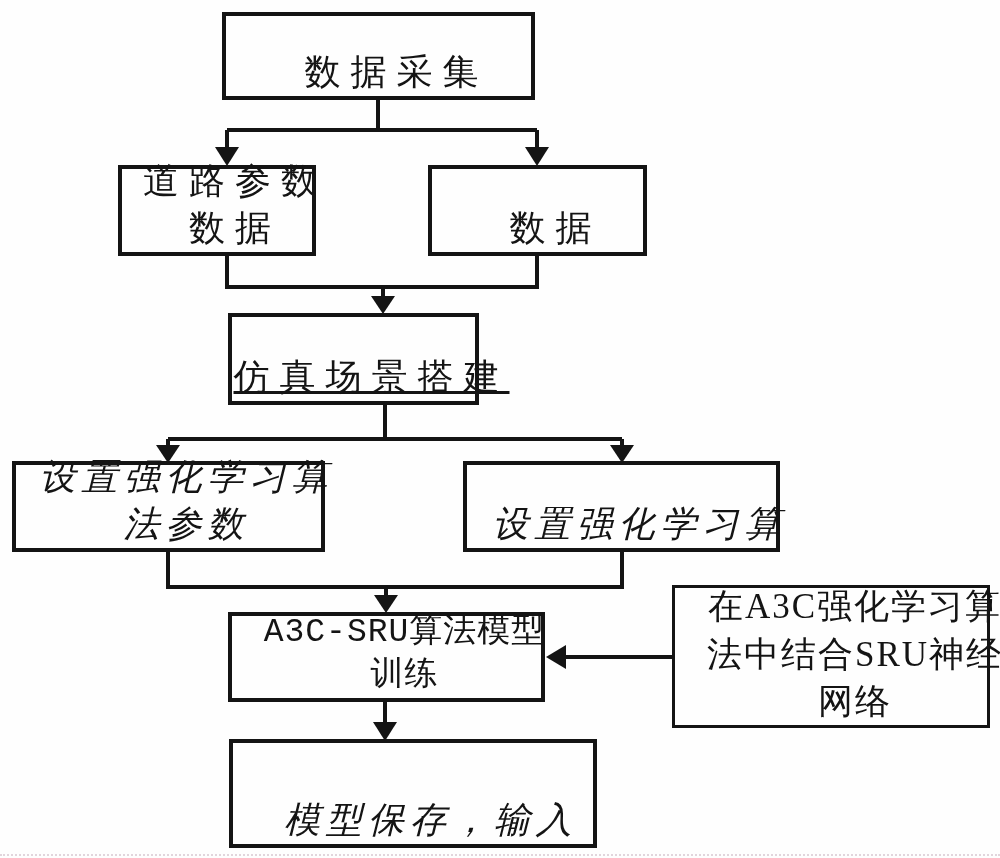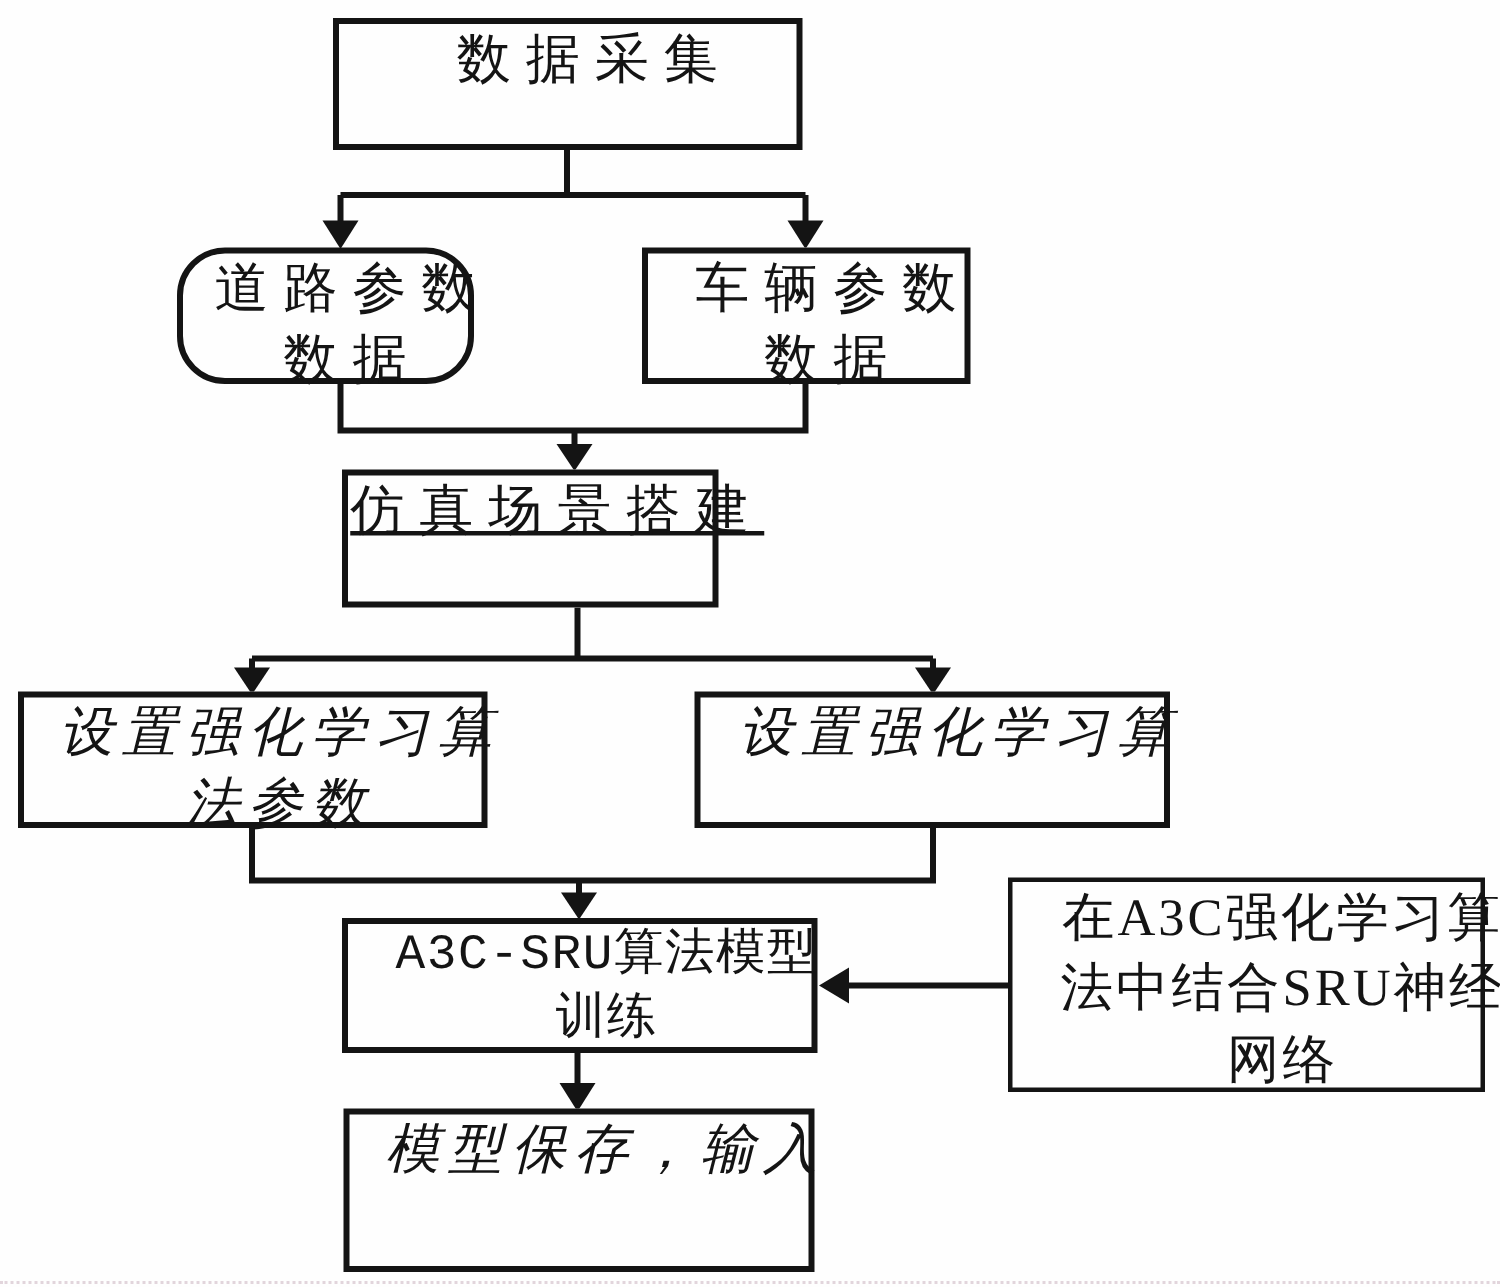--- a/index.html
+++ b/index.html
@@ -23,21 +23,21 @@
     color: var(--ink, #141414);
   }
   .node {
     position: absolute;
     box-sizing: border-box;
     border: 4px solid var(--ink, #141414);
     background: #fefefe;
     display: flex;
     flex-direction: column;
     align-items: center;
-    justify-content: flex-start;
+    justify-content: flex-end;
     text-align: center;
     font-size: 36px;
     line-height: 1.3;
     padding-left: 36px;
   }
   .node .ln {
     display: block;
     white-space: nowrap;
     letter-spacing: 4px;
   }
@@ -98,27 +98,26 @@
     <g>
       <path d="M672 657 H564"></path>
       <polygon points="566,645 566,669 546,657" fill="currentColor" stroke="none"></polygon>
     </g>
   </svg>
 
   <div class="node wide" style="left:222px; top:12px; width:313px; height:88px;">
     <span class="ln">数据采集</span>
   </div>
 
-  <div class="node wide" style="left:118px; top:165px; width:198px; height:91px;border-radius:32px;">
+  <div class="node wide" style="left:118px; top:165px; width:198px; height:91px;">
     <span class="ln">道路参数</span>
     <span class="ln">数据</span>
   </div>
 
   <div class="node wide" style="left:428px; top:165px; width:219px; height:91px;">
-    <span class="ln">车辆参数</span>
     <span class="ln">数据</span>
   </div>
 
   <div class="node wide" style="left:228px; top:313px; width:251px; height:92px;text-decoration:underline;">
     <span class="ln">仿真场景搭建</span>
   </div>
 
   <div class="node mid" style="left:12px; top:461px; width:313px; height:91px;">
     <span class="ln">设置强化学习算</span>
     <span class="ln">法参数</span>
@@ -132,19 +131,19 @@
     <span class="ln">A3C-SRU算法模型</span>
     <span class="ln">训练</span>
   </div>
 
   <div class="node note" style="left:672px; top:585px; width:318px; height:143px;">
     <span class="ln">在A3C强化学习算</span>
     <span class="ln">法中结合SRU神经</span>
     <span class="ln">网络</span>
   </div>
 
-  <div class="node mid" style="left:229px; top:739px; width:314px; height:109px;">
+  <div class="node mid" style="left:229px; top:739px; width:368px; height:109px;">
     <span class="ln">模型保存，输入</span>
   </div>
 
   <div class="bottom-rule"></div>
 
 </div>
 
 </body></html>

